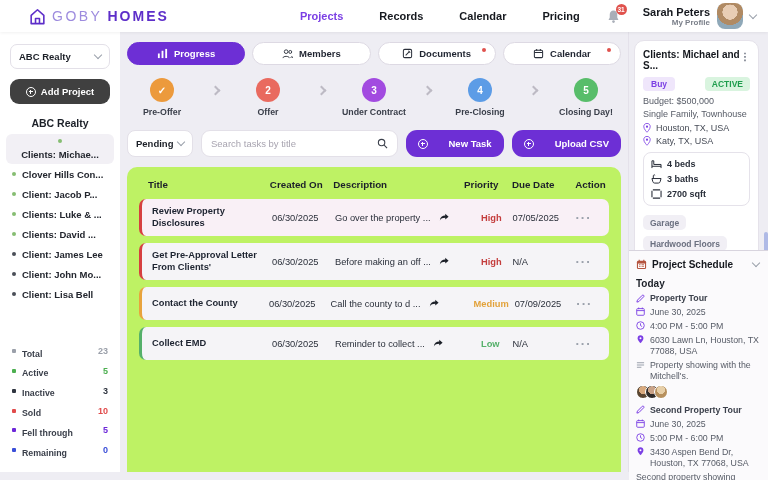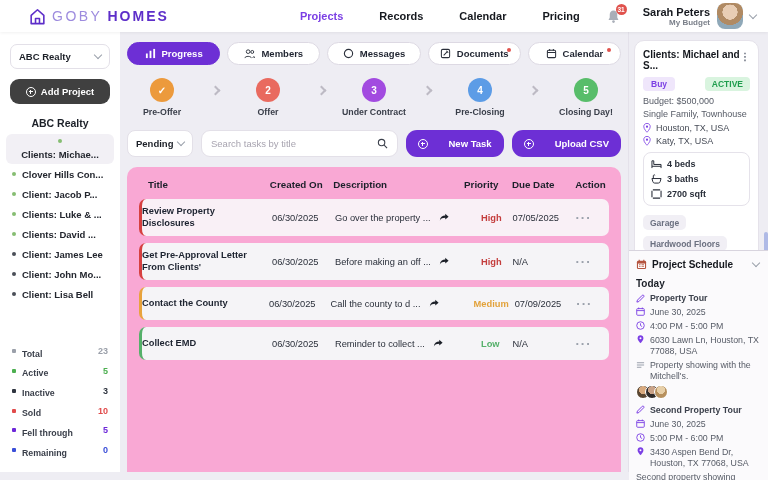--- a/index.html
+++ b/index.html
@@ -66,28 +66,28 @@
   .ring-frac { font-size:7.5px; font-weight:600; color:#6b7280; }
 
   .filter-row { display:flex; gap:8px; margin:11px 0 10px; height:27px; }
   .sel-pending { width:66px; background:#fff; border:1px solid #E3E0E8; border-radius:8px; display:flex; align-items:center; justify-content:space-between; padding:0 8px; font-size:9.5px; font-weight:700; cursor:pointer; }
   .search-box { flex:1; background:#fff; border:1px solid #E3E0E8; border-radius:9px; display:flex; align-items:center; padding:0 9px; gap:6px; }
   .search-box input { border:none; outline:none; flex:1; font-size:9.5px; font-family:inherit; color:#3a3f4a; background:transparent; }
   .search-box input::placeholder { color:#A8A4B0; }
   .search-box svg { width:11px; height:11px; flex:0 0 auto; }
   .btn-purple { background:#6D2FD5; color:#fff; border:none; border-radius:11px; font-size:9.5px; font-weight:700; display:flex; align-items:center; gap:21px; padding:0 12px; cursor:pointer; font-family:inherit; }
 
-  .table-card { background:#f9a8d4; border-radius:10px 10px 0 0; padding:10px 12px 4px; flex:1; }
+  .table-card { background:#bef264; border-radius:10px 10px 0 0; padding:10px 12px 4px; flex:1; }
   .tgrid { display:grid; grid-template-columns:1.85fr .85fr 1.85fr .62fr .85fr .5fr; column-gap:6px; align-items:center; }
   .thead { padding:2px 0 9px; }
   .th { font-size:9.8px; font-weight:800; color:#1c202a; }
   .trow { background:#F5F4F7; border-radius:7px; border-left:3px solid #ccc; margin-bottom:7px; padding:7px 0; min-height:33px; cursor:pointer; }
   .trow.hl { background:#F9F0F6; }
   .c { font-size:9.3px; color:#2a2f3a; }
-  .c.title { font-weight:700; color:#1d2330; padding-left:0; line-height:1.25; }
+  .c.title { font-weight:700; color:#1d2330; padding-left:10px; line-height:1.25; }
   .c.desc { display:flex; align-items:center; gap:8px; }
   .c.desc svg { width:10px; height:9px; flex:0 0 auto; }
   .c.prio { font-weight:700;padding-left:16px; }
   .c.act { color:#9aa0ab; font-weight:700; letter-spacing:1px; }
   .c.act::before { content:"\00B7\00B7\00B7"; font-size:13px; }
 
   
   .rsb { width:140px; padding:8px 9px 0 5px; position:relative; border-left:1px solid #E4E1EA; display:flex; flex-direction:column; }
   .client-card { background:#fff; border:1px solid #E5E2EA; border-radius:10px; padding:8px 8px 9px; position:relative; z-index:1; }
   .cc-title-row { display:flex; align-items:flex-start; }
@@ -150,21 +150,21 @@
   <div class="bell-wrap">
     <svg viewBox="0 0 16 16">
         <path d="M8 1.5 C5.5 1.5 4 3.3 4 5.8 V9 L2.7 11.6 H13.3 L12 9 V5.8 C12 3.3 10.5 1.5 8 1.5 Z" fill="#A9AEB8"></path>
         <circle cx="8" cy="13.4" r="1.4" fill="#A9AEB8"></circle>
       </svg>
     <span class="badge">31</span>
   </div>
   <div class="user">
     <div class="user-text">
       <div class="user-name">Sarah Peters</div>
-      <div class="user-sub">My Budget</div>
+      <div class="user-sub">My Profile</div>
     </div>
     <div class="avatar"></div>
     <div class="chev"></div>
   </div>
 </div>
 
 <div class="layout">
 
   <div class="lsb">
     <div class="org-select">
@@ -271,26 +271,20 @@
         <span>Progress</span>
       </div>
       <div class="tab">
         <svg viewBox="0 0 12 12">
             <circle cx="4.5" cy="4" r="2" fill="none" stroke="#2a2f3a"></circle>
             <path d="M1 11 C1 8.5 8 8.5 8 11" fill="none" stroke="#2a2f3a"></path>
             <circle cx="9" cy="4.3" r="1.6" fill="none" stroke="#2a2f3a"></circle>
             <path d="M9.5 10.7 C10.5 8.8 11.5 8.8 11.5 10.7" fill="none" stroke="#2a2f3a"></path>
           </svg>
         <span>Members</span>
-      </div>
-      <div class="tab">
-        <svg viewBox="0 0 12 12">
-            <circle cx="6" cy="6" r="4.5" fill="none" stroke="#2a2f3a" stroke-width="1.2"></circle>
-          </svg>
-        <span>Messages</span>
       </div>
       <div class="tab">
         <svg viewBox="0 0 12 12">
             <rect x="1.5" y="1.5" width="9" height="9" rx="1.5" fill="none" stroke="#2a2f3a" stroke-width="1.1"></rect>
             <path d="M4 8 L8 4 M7 3 L9 5" stroke="#2a2f3a" stroke-width="1.1"></path>
           </svg>
         <span>Documents</span>
         <span class="reddot"></span>
       </div>
       <div class="tab">

